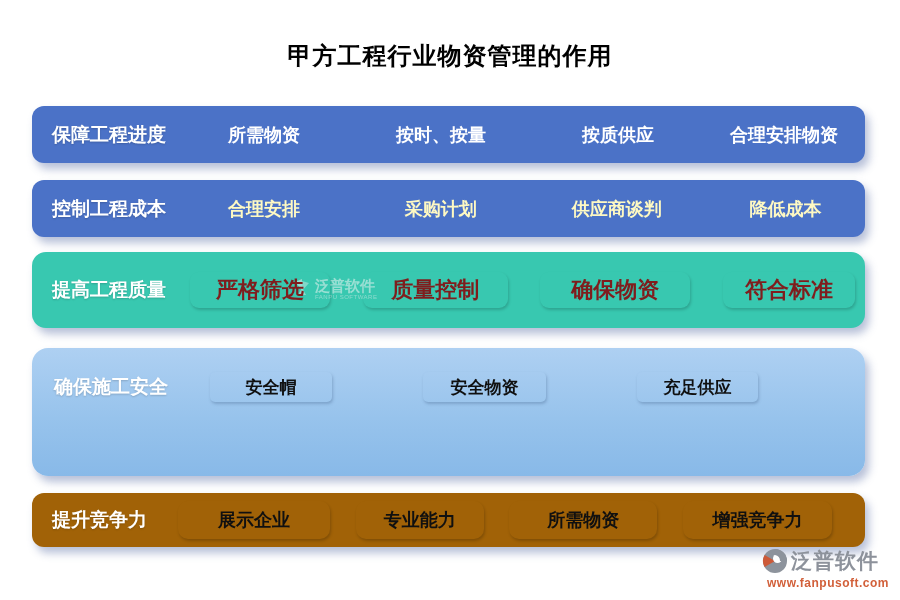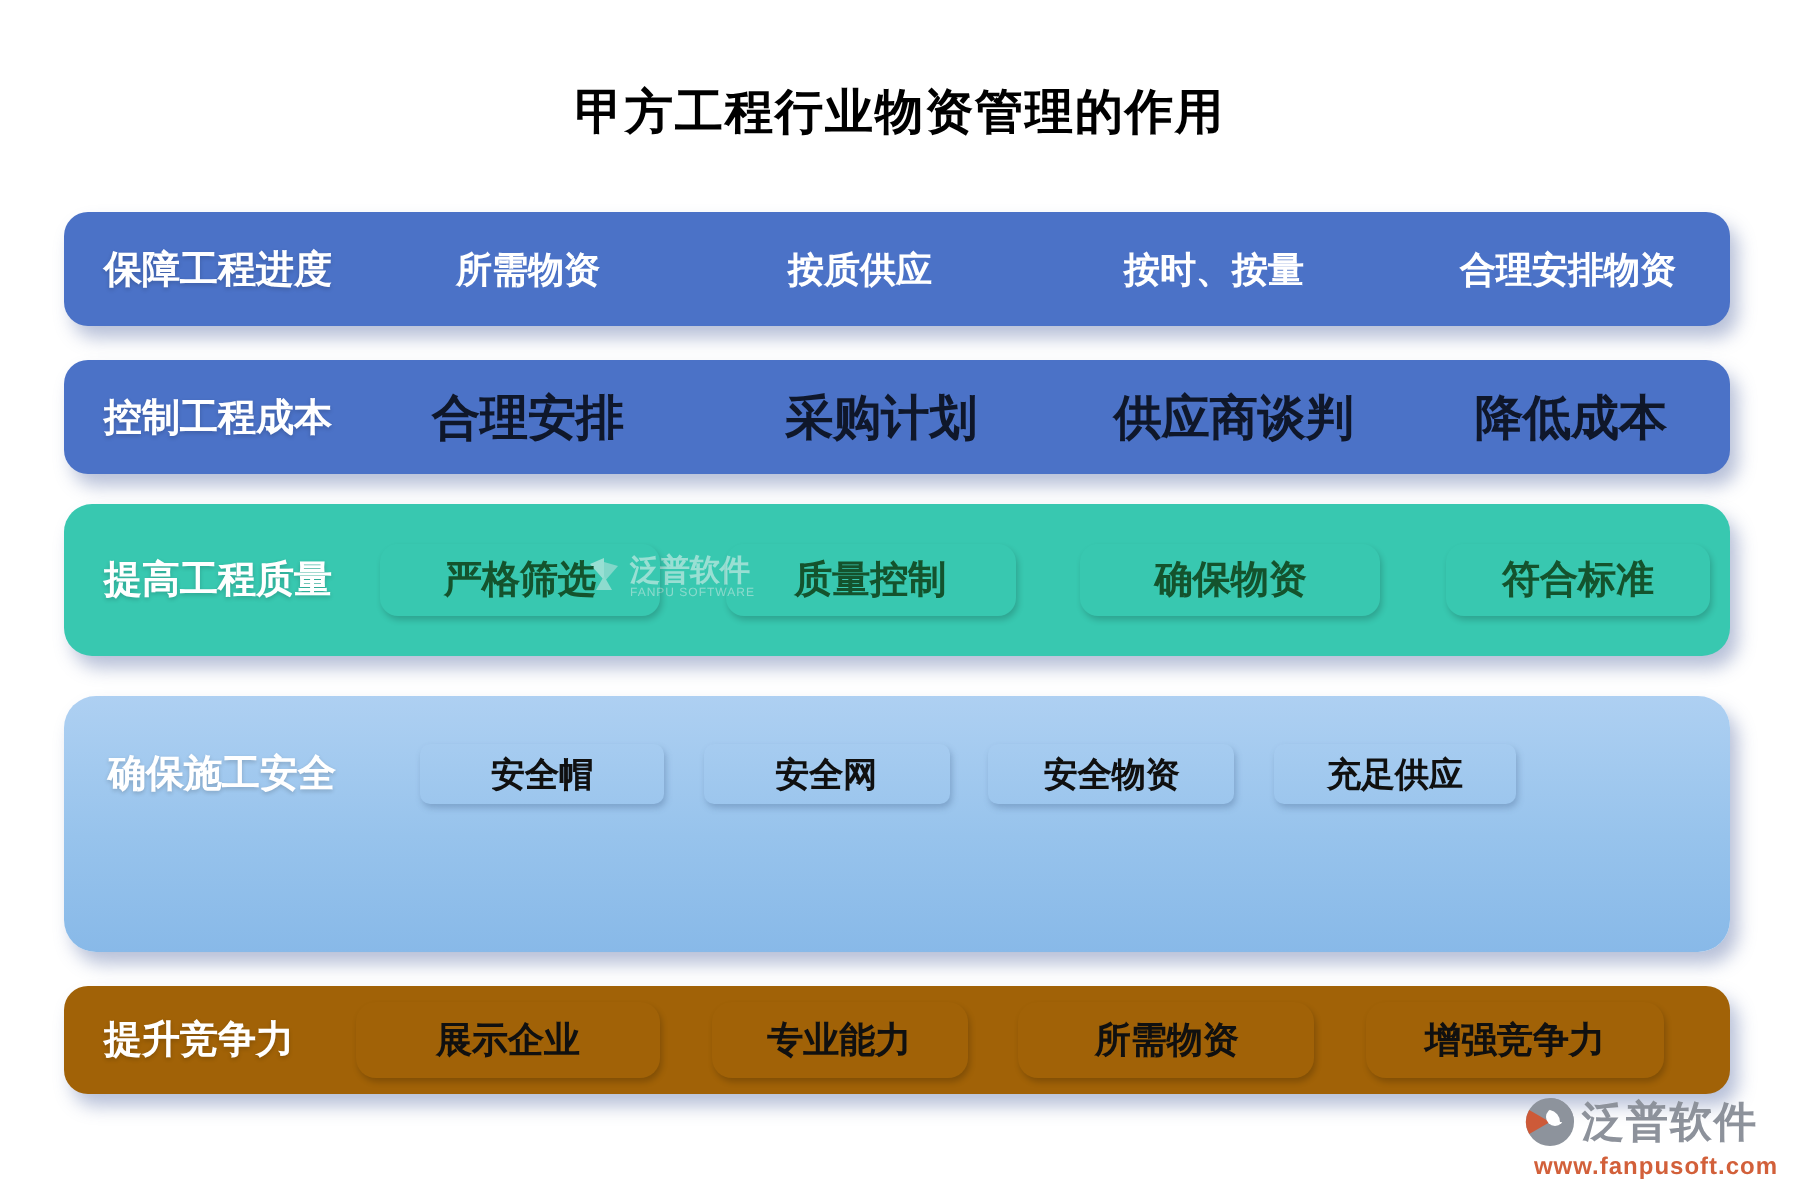--- a/index.html
+++ b/index.html
@@ -35,27 +35,27 @@
   
   .r1,.r2{ top:106px; height:57px; background:#4b72c7; }
   .r2{ top:180px; }
   .r1 .btns,.r2 .btns{ left:163px; right:12px; }
   .chip-outline-white{
     height:34px; border:2px solid #ffffff; border-radius:9px;
     color:#fff; font-size:18px; background:rgba(255,255,255,.04);
   }
   .chip-outline-gold{
     height:34px; border:1.5px solid #cfc06e; border-radius:9px;
-    color:#0f172a; font-size:24px; background:rgba(255,255,255,.03);
+    color:#fef9c3; font-size:18px; background:rgba(255,255,255,.03);
   }
   
   .r3{ top:252px; height:76px; background:#38c8b0; border-radius:14px; }
   .r3 .btns{ left:158px; right:10px; }
   .chip-white{
-    background:#ffffff; color:#14532d; font-size:19px;
+    background:#ffffff; color:#7f1d1d; font-size:22px;
     height:36px; border-radius:9px;
     box-shadow:1px 2px 3px rgba(0,0,0,.18);
   }
   
   .r4{
     top:348px; height:128px; border-radius:16px;
     background:linear-gradient(180deg,#aed0f2 0%, #97c3ec 55%, #88b9e8 100%);
   }
   .r4 .subrow{ position:absolute; left:0; right:0; height:50px; }
   .r4 .subrow.a{ top:14px; }
@@ -94,22 +94,22 @@
 <body>
 
 <div class="stage">
 
   <h1 class="title">甲方工程行业物资管理的作用</h1>
 
   <div class="bar r1">
     <span class="label">保障工程进度</span>
     <div class="btns">
       <button class="chip chip-outline-white" style="width:138px">所需物资</button>
+      <button class="chip chip-outline-white" style="width:160px">按时、按量</button>
       <button class="chip chip-outline-white" style="width:138px">按质供应</button>
-      <button class="chip chip-outline-white" style="width:160px">按时、按量</button>
       <button class="chip chip-outline-white" style="width:138px">合理安排物资</button>
     </div>
   </div>
 
   <div class="bar r2">
     <span class="label">控制工程成本</span>
     <div class="btns">
       <button class="chip chip-outline-gold" style="width:138px">合理安排</button>
       <button class="chip chip-outline-gold" style="width:150px">采购计划</button>
       <button class="chip chip-outline-gold" style="width:137px">供应商谈判</button>
@@ -136,21 +136,20 @@
       <button class="chip chip-white" style="width:150px">确保物资</button>
       <button class="chip chip-white" style="width:132px">符合标准</button>
     </div>
   </div>
 
   <div class="bar r4">
     <div class="subrow a">
       <span class="label">确保施工安全</span>
       <div class="btns">
         <button class="chip chip-white-sm" style="width:122px">安全帽</button>
-        <button class="chip chip-white-sm" style="width:123px">安全网</button>
         <button class="chip chip-white-sm" style="width:123px">安全物资</button>
         <button class="chip chip-white-sm" style="width:121px">充足供应</button>
       </div>
     </div>
   </div>
 
   <div class="bar r5">
     <span class="label">提升竞争力</span>
     <div class="btns">
       <button class="chip chip-white-lg" style="width:152px">展示企业</button>

